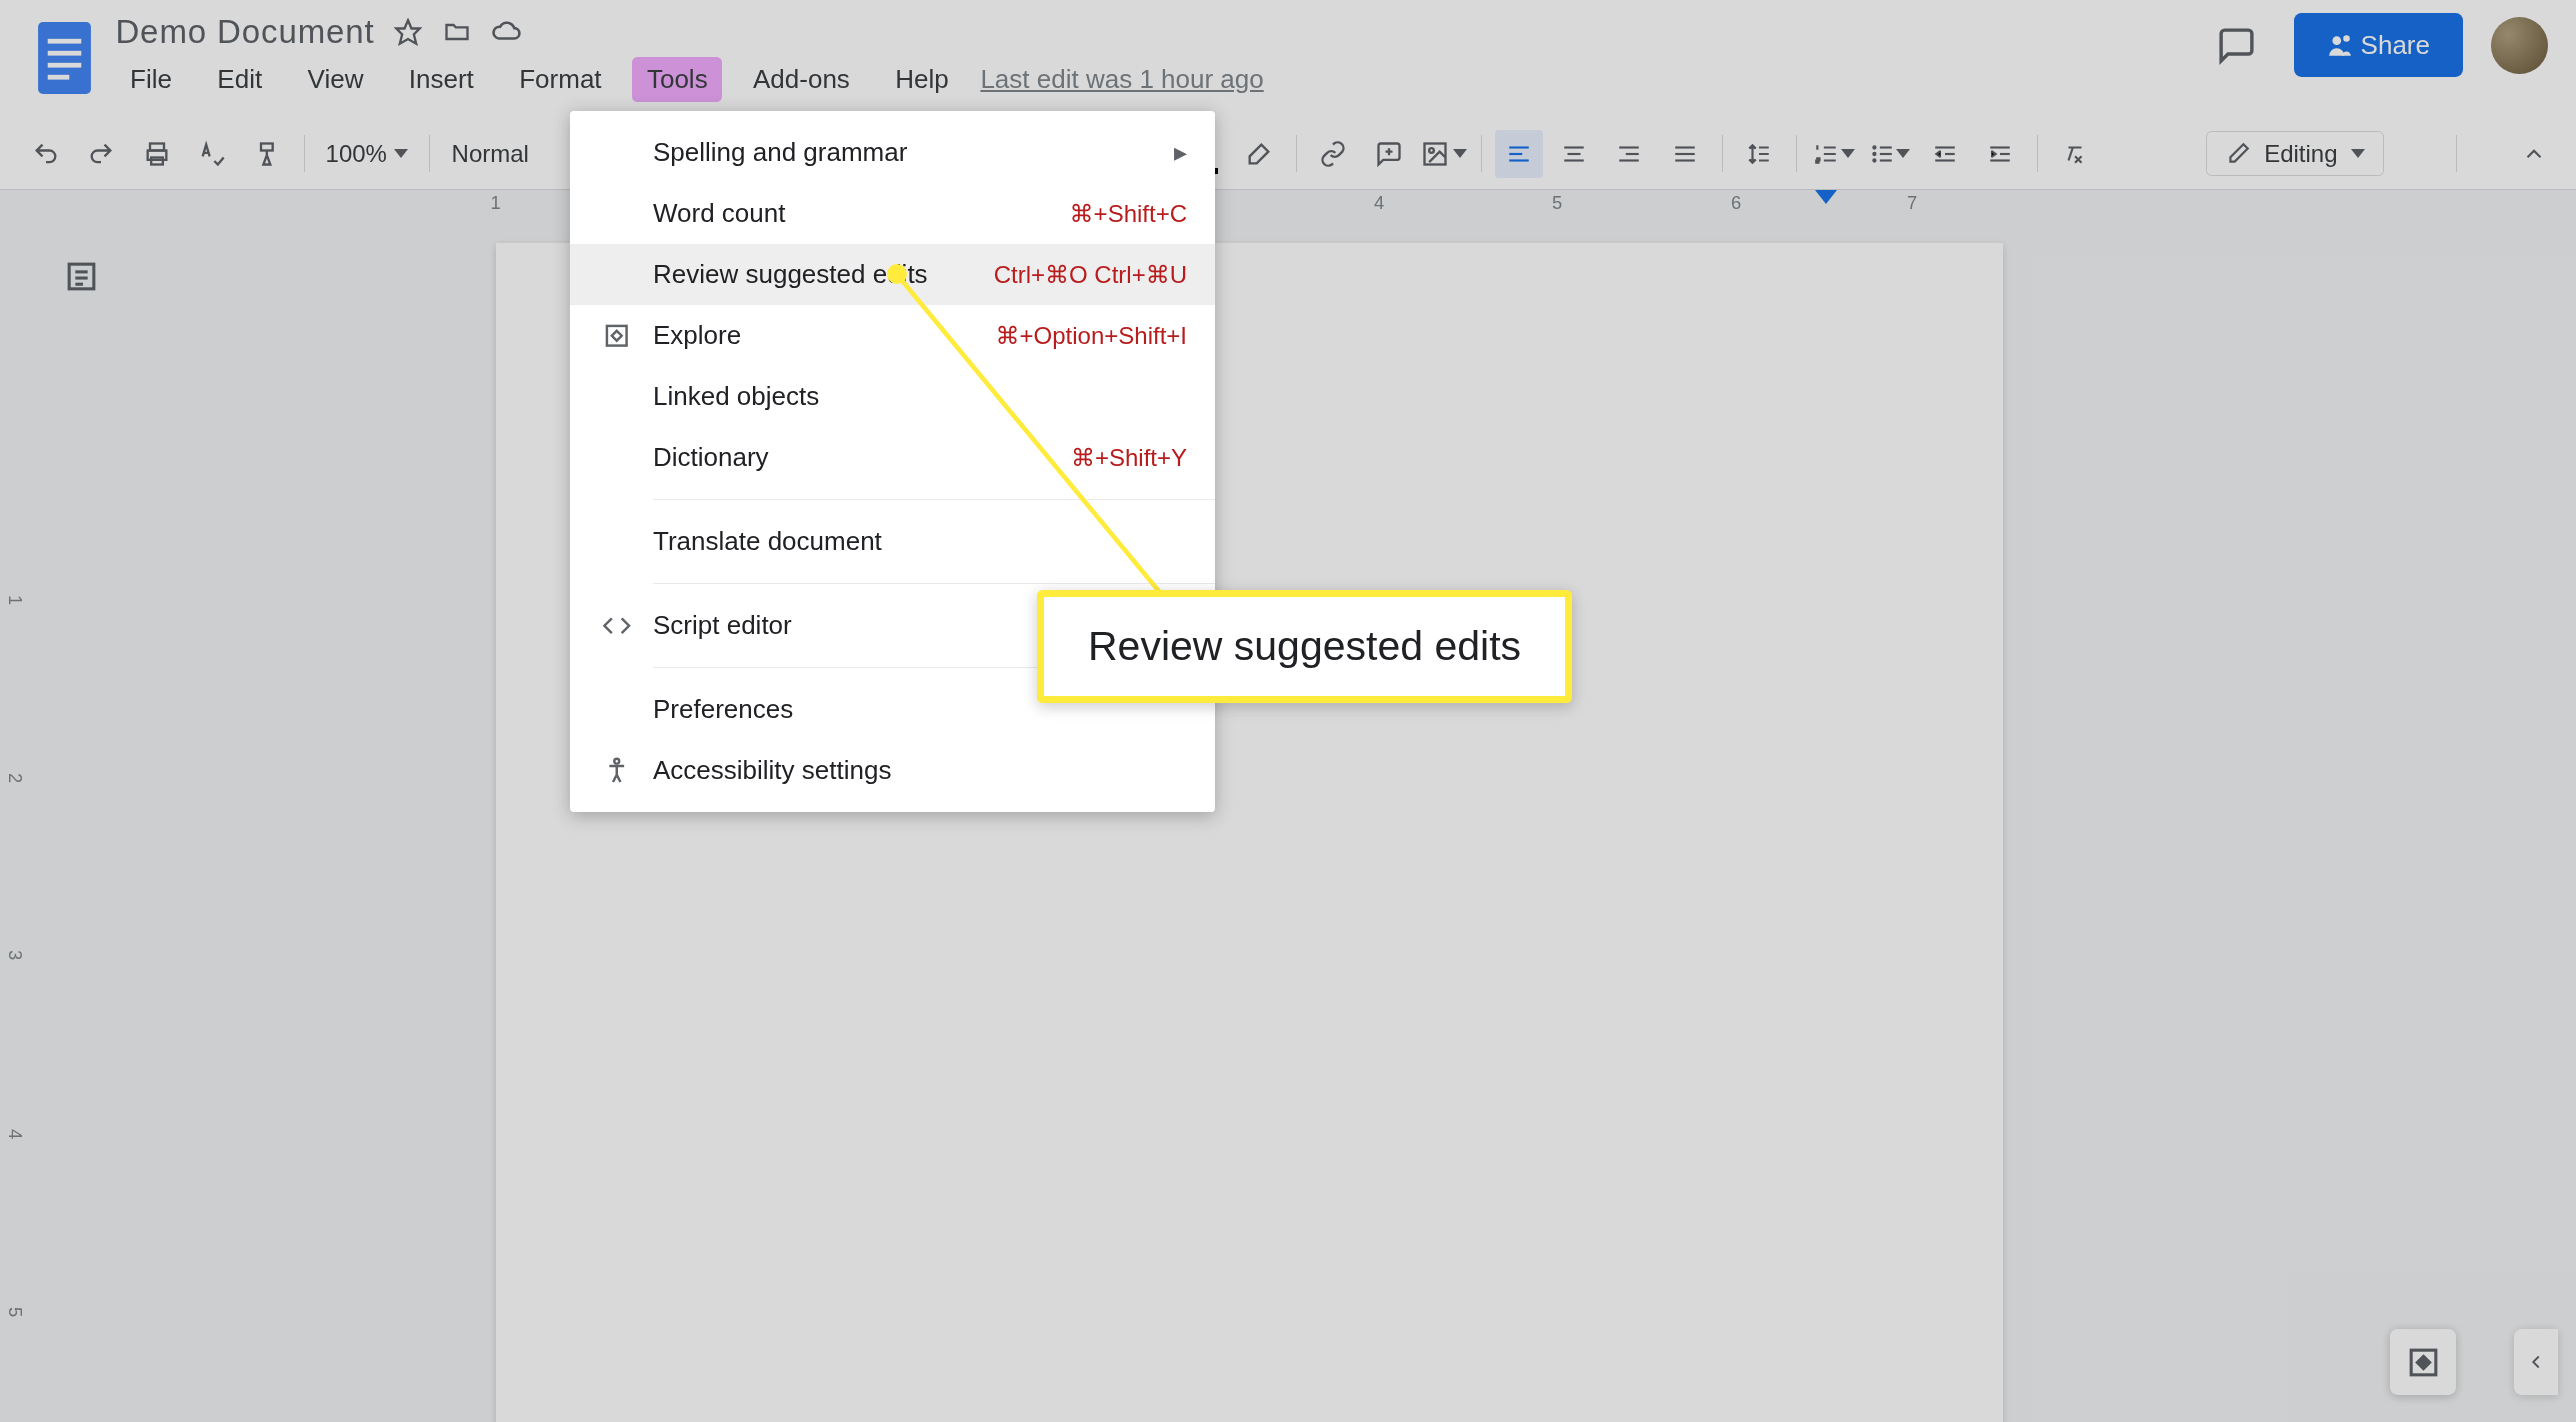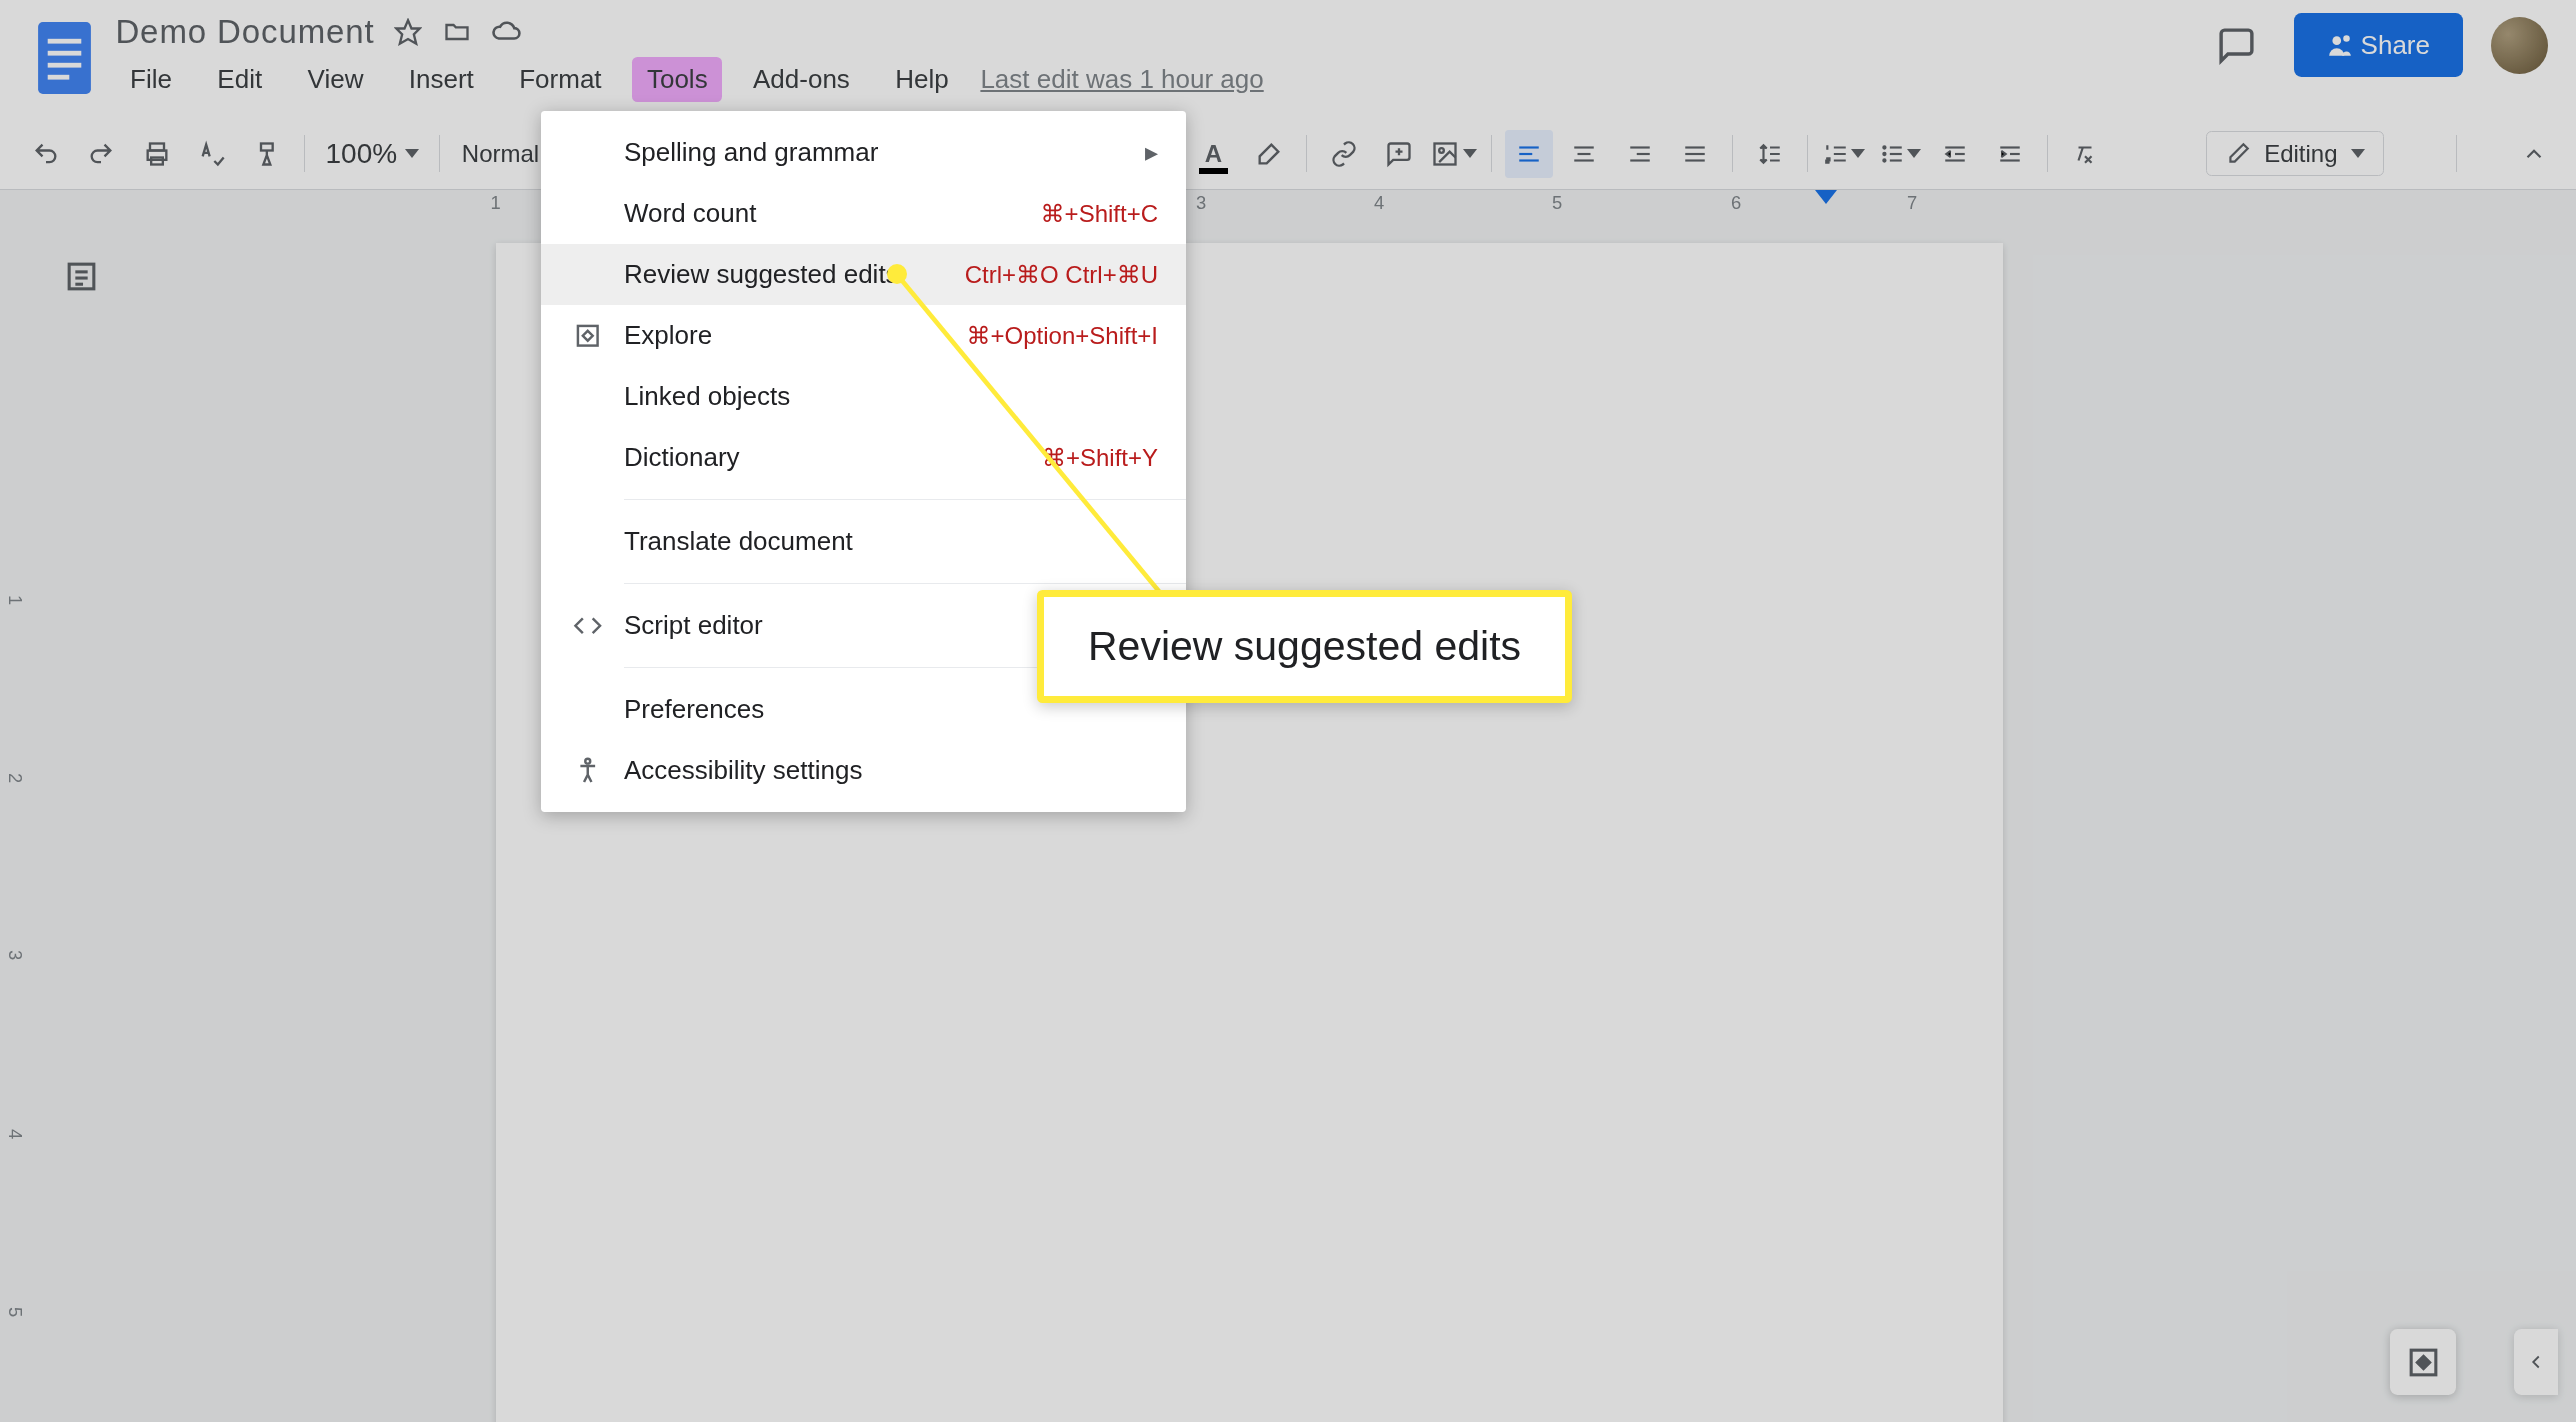--- a/index.html
+++ b/index.html
@@ -23,21 +23,21 @@
 .header-right { display: flex; align-items: center; gap: 28px; margin-left: auto; }
 .comments-btn { width: 59px; height: 59px; display: flex; align-items: center; justify-content: center; color: #5f6368; cursor: pointer; }
 .share-btn { background: #1a73e8; color: #fff; border: none; border-radius: 7.4px; padding: 16.6px 33px; font-size: 26px; font-weight: 500; display: flex; align-items: center; gap: 8px; cursor: pointer; }
 .avatar { width: 57px; height: 57px; border-radius: 50%; background: #8a7a5b; background-image: radial-gradient(circle at 30% 30%, #b0a080, #6a5a3b); }
 
 
 .toolbar { height: 72px; background: #fff; border-bottom: 0.9px solid #dadce0; display: flex; align-items: center; padding: 0 18.4px; gap: 0; }
 .tb-btn { width: 48px; height: 48px; display: flex; align-items: center; justify-content: center; color: #5f6368; cursor: pointer; margin: 0 3.7px; border-radius: 3.7px; }
 .tb-btn.active { background: #e8f0fe; color: #1a73e8; }
 .tb-sep { width: 0.9px; height: 37px; background: #dadce0; margin: 0 9.2px; }
-.zoom-select { display: flex; align-items: center; font-size: 28px; color: #3c4043; gap: 7.4px; padding: 0 11px; cursor: pointer; }
+.zoom-select { display: flex; align-items: center; font-size: 24px; color: #3c4043; gap: 7.4px; padding: 0 11px; cursor: pointer; }
 .caret-down { border-left: 7.4px solid transparent; border-right: 7.4px solid transparent; border-top: 9.2px solid #5f6368; }
 .style-select { display: flex; align-items: center; font-size: 24px; color: #3c4043; gap: 7.4px; padding: 0 13px; cursor: pointer; min-width: 111px; }
 .color-underline { position: relative; }
 .color-underline::after { content: ''; position: absolute; bottom: 3.7px; left: 9.2px; right: 9.2px; height: 5.5px; background: #000; }
 .tb-right { margin-left: auto; display: flex; align-items: center; gap: 44px; }
 .editing-btn { display: flex; align-items: center; gap: 13px; font-size: 24px; color: #3c4043; padding: 7.4px 18.4px; border: 0.9px solid #dadce0; border-radius: 5.5px; cursor: pointer; margin-right: 18.4px; }
 .collapse-btn { width: 48px; height: 48px; display: flex; align-items: center; justify-content: center; color: #5f6368; cursor: pointer; }
 
 
 .ruler-wrap { height: 28px; background: #f1f3f4; position: relative; padding-left: 26px; }
@@ -47,21 +47,21 @@
 .ruler-marker-down { border-left: 11px solid transparent; border-right: 11px solid transparent; border-top: 14.7px solid #1a73e8; top: 0; }
 
 
 .canvas-area { position: absolute; top: 217px; left: 0; right: 0; bottom: 0; background: #f1f3f4; display: flex; }
 .vruler { width: 26px; background: #f1f3f4; position: relative; }
 .vruler-num { position: absolute; left: 3.7px; font-size: 18.4px; color: #80868b; writing-mode: vertical-lr; }
 .outline-btn { position: absolute; left: 55px; top: 33px; width: 52px; height: 52px; display: flex; align-items: center; justify-content: center; color: #5f6368; cursor: pointer; }
 .page { position: absolute; left: 496px; top: 26px; width: 1507px; height: 1953px; background: #fff; box-shadow: 0 1.8px 7.4px rgba(0,0,0,0.15); }
 
 
-.tools-menu { position: absolute; left: 541px; top: 111px; width: 645px; background: #fff; border-radius: 3.7px; box-shadow: 0 3.7px 18.4px rgba(0,0,0,0.25); z-index: 10; padding: 11px 0; }
+.tools-menu { position: absolute; left: 570px; top: 111px; width: 645px; background: #fff; border-radius: 3.7px; box-shadow: 0 3.7px 18.4px rgba(0,0,0,0.25); z-index: 10; padding: 11px 0; }
 .menu-row { display: flex; align-items: center; padding: 13px 28px 13px 83px; font-size: 26px; color: #202124; cursor: pointer; position: relative; min-height: 61px; }
 .menu-row.highlighted { background: #eeeeee; }
 .menu-row .row-icon { position: absolute; left: 28px; width: 37px; height: 37px; display: flex; align-items: center; justify-content: center; color: #5f6368; }
 .menu-row .shortcut { margin-left: auto; font-size: 24px; color: #b91c1c; }
 .menu-row .submenu-arrow { margin-left: auto; color: #5f6368; }
 .menu-row .new-badge { margin-left: auto; background: #fff; border: 0.9px solid #dadce0; border-radius: 3.7px; padding: 3.7px 14.7px; font-size: 22px; color: #1a73e8; }
 .menu-divider { height: 0.9px; background: #e8eaed; margin: 11px 0 11px 83px; }
 
 
 .callout-line { position: absolute; z-index: 20; pointer-events: none; }

